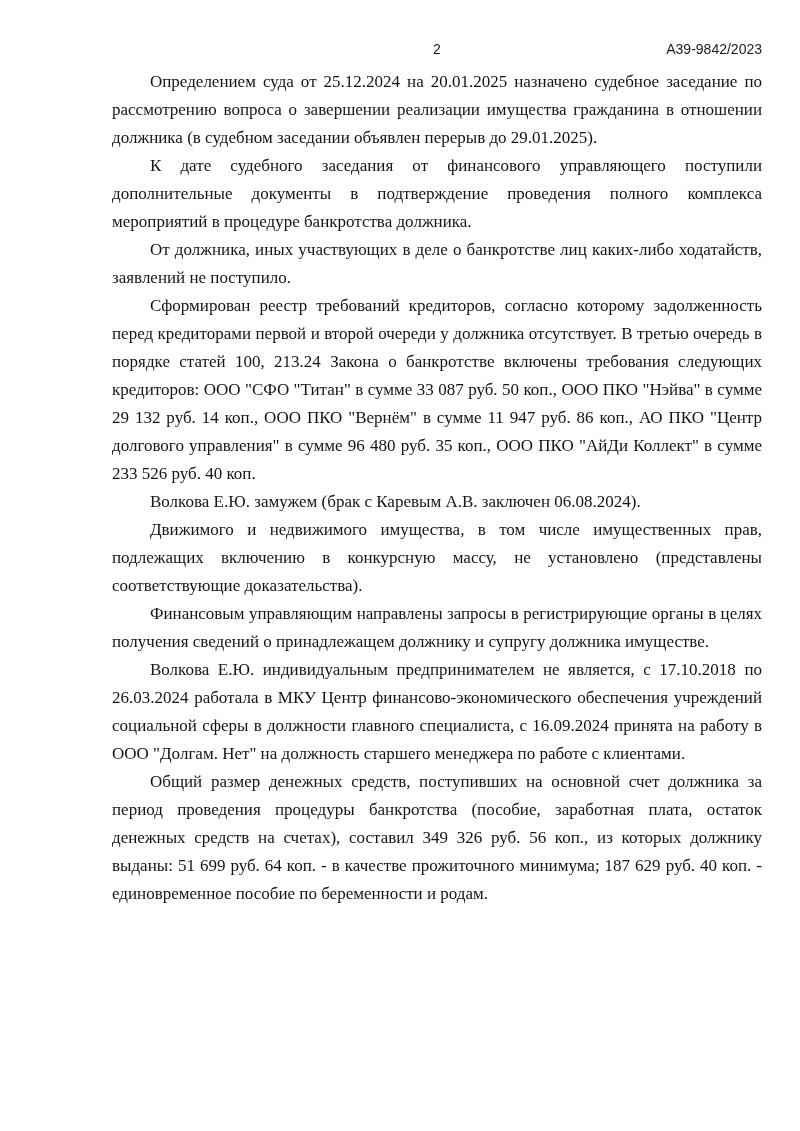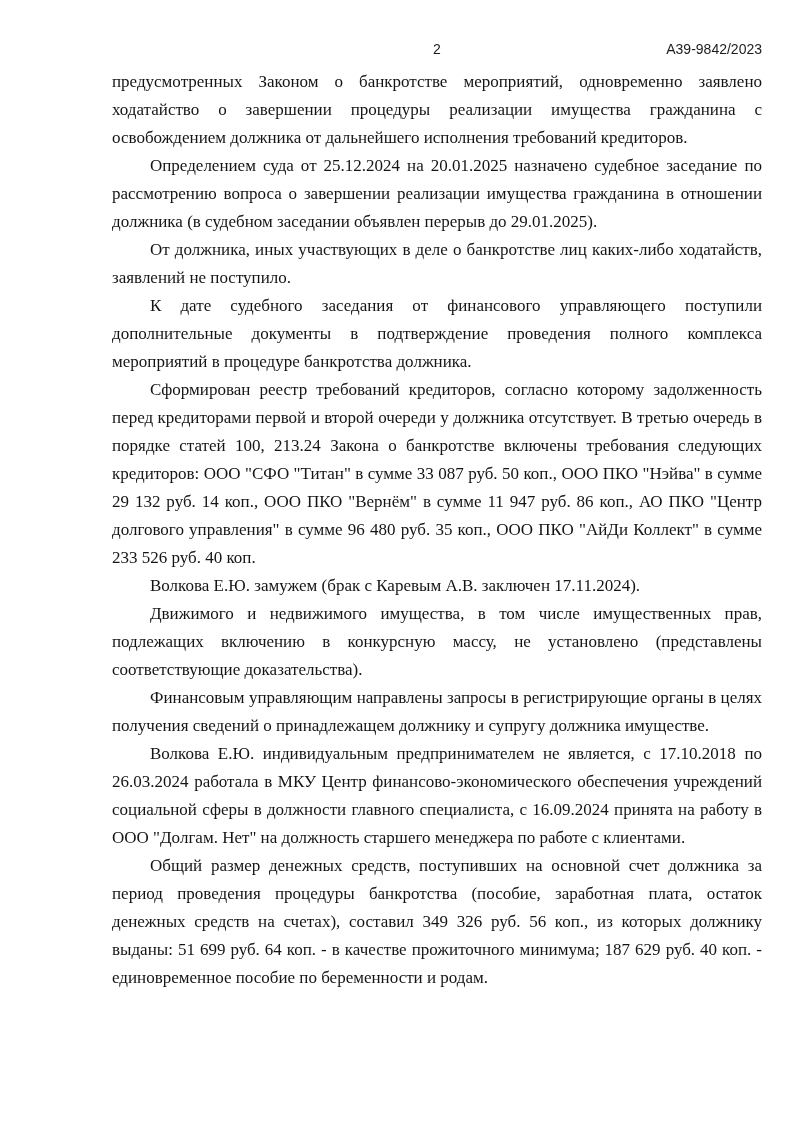--- a/index.html
+++ b/index.html
@@ -60,25 +60,24 @@
 <body>
 
 <div class="page">
 
   <div class="page-header">
     <span class="page-number">2</span>
     <span class="case-number">А39-9842/2023</span>
   </div>
 
   <div class="doc-body">
-    <p class="continuation">предусмотренных Законом о банкротстве мероприятий, одновременно заявлено ходатайство о завершении процедуры реализации имущества гражданина с освобождением должника от дальнейшего исполнения требований кредиторов.</p>
     <p>Определением суда от 25.12.2024 на 20.01.2025 назначено судебное заседание по рассмотрению вопроса о завершении реализации имущества гражданина в отношении должника (в судебном заседании объявлен перерыв до 29.01.2025).</p>
+    <p>К дате судебного заседания от финансового управляющего поступили дополнительные документы в подтверждение проведения полного комплекса мероприятий в процедуре банкротства должника.</p>
     <p>От должника, иных участвующих в деле о банкротстве лиц каких-либо ходатайств, заявлений не поступило.</p>
-    <p>К дате судебного заседания от финансового управляющего поступили дополнительные документы в подтверждение проведения полного комплекса мероприятий в процедуре банкротства должника.</p>
     <p>Сформирован реестр требований кредиторов, согласно которому задолженность перед кредиторами первой и второй очереди у должника отсутствует. В третью очередь в порядке статей 100, 213.24 Закона о банкротстве включены требования следующих кредиторов: ООО "СФО "Титан" в сумме 33 087 руб. 50 коп., ООО  ПКО "Нэйва" в сумме 29 132 руб. 14 коп., ООО ПКО "Вернём" в сумме 11 947 руб. 86 коп., АО ПКО "Центр долгового управления" в сумме 96 480 руб. 35 коп., ООО ПКО "АйДи Коллект" в сумме 233 526 руб. 40 коп.</p>
-    <p>Волкова Е.Ю. замужем  (брак с Каревым А.В. заключен 17.11.2024).</p>
+    <p>Волкова Е.Ю. замужем  (брак с Каревым А.В. заключен 06.08.2024).</p>
     <p>Движимого и недвижимого имущества, в том числе имущественных прав, подлежащих включению в конкурсную массу, не установлено (представлены соответствующие доказательства).</p>
     <p>Финансовым управляющим направлены запросы в регистрирующие органы в целях получения сведений о принадлежащем должнику и супругу должника имуществе.</p>
     <p>Волкова Е.Ю. индивидуальным предпринимателем не является, с 17.10.2018 по 26.03.2024 работала в МКУ Центр финансово-экономического обеспечения учреждений социальной сферы в должности главного специалиста, с 16.09.2024 принята на работу в ООО "Долгам. Нет" на должность старшего менеджера по работе с клиентами.</p>
     <p>Общий размер денежных средств, поступивших на основной счет должника за период проведения процедуры банкротства (пособие, заработная плата, остаток денежных средств на счетах), составил 349 326 руб. 56 коп., из которых должнику выданы: 51 699 руб. 64 коп. - в качестве прожиточного минимума; 187 629 руб. 40 коп. - единовременное пособие по беременности и родам.</p>
   </div>
 
 </div>
 
 </body></html>

